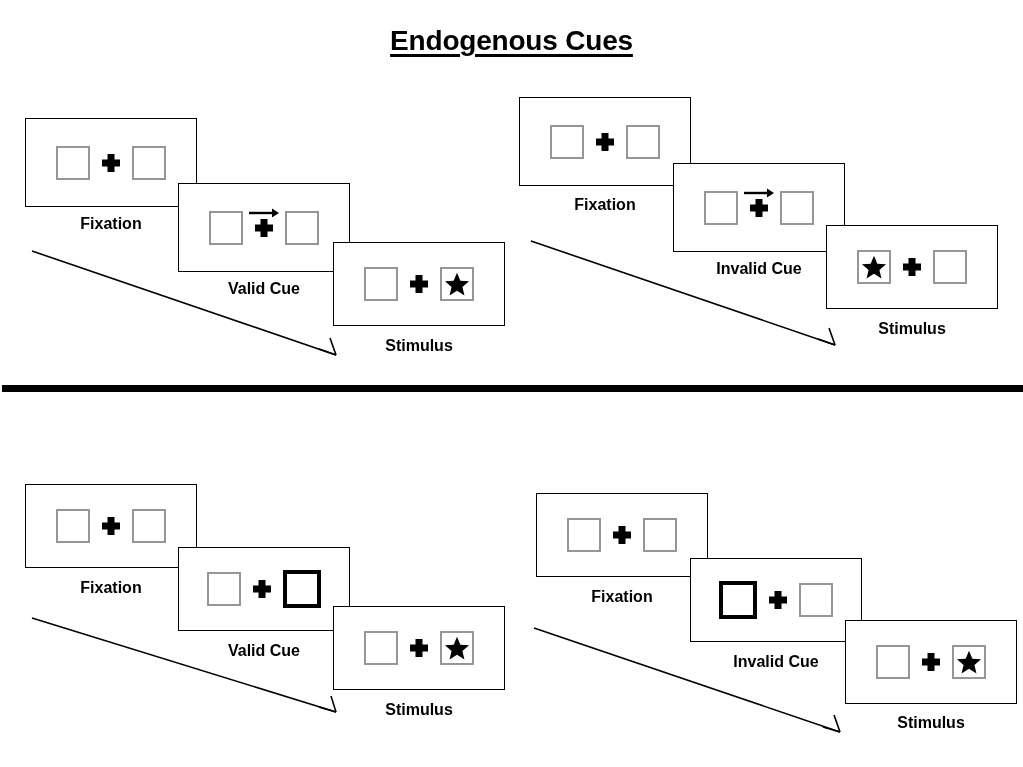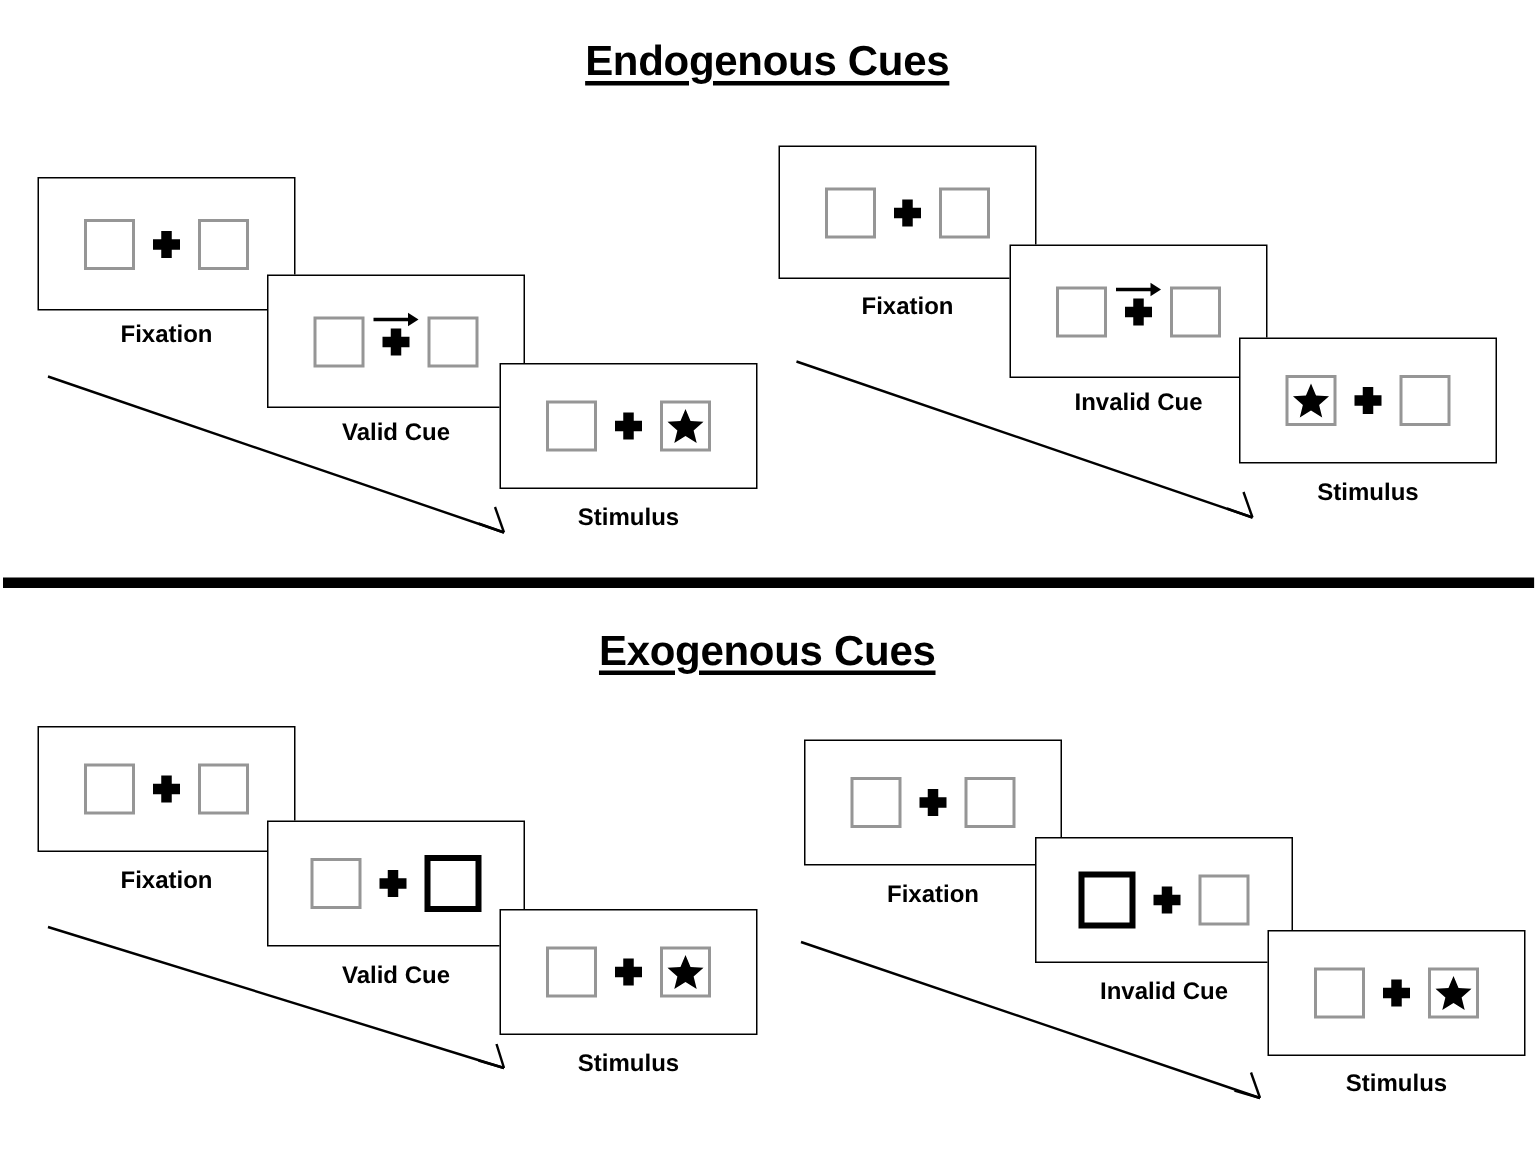--- a/index.html
+++ b/index.html
@@ -225,21 +225,20 @@
   <div class="panel-label" style="left:826px; top:320px; width:172px;">Stimulus</div>
 
   <svg class="time-arrow" style="left:527px; top:235px; width:320px; height:120px;" viewBox="0 0 320 120">
     <line x1="4" y1="6" x2="308" y2="110" stroke="#000000" stroke-width="1.6"></line>
     <line x1="308" y1="110" x2="291" y2="104" stroke="#000000" stroke-width="1.6"></line>
     <line x1="308" y1="110" x2="302" y2="93" stroke="#000000" stroke-width="1.6"></line>
   </svg>
 
   <div class="divider" style="left:2px; top:385px; width:1021px; height:7px;"></div>
 
-  <div class="section-title" style="left:0; top:418px; width:1023px;">Exogenous Cues</div>
 
   <div class="panel" style="left:25px; top:484px; width:172px; height:84px;">
     <div class="panel-inner">
       <div class="box"></div>
       <div class="cross"></div>
       <div class="box"></div>
     </div>
   </div>
   <div class="panel-label" style="left:25px; top:579px; width:172px;">Fixation</div>
 

